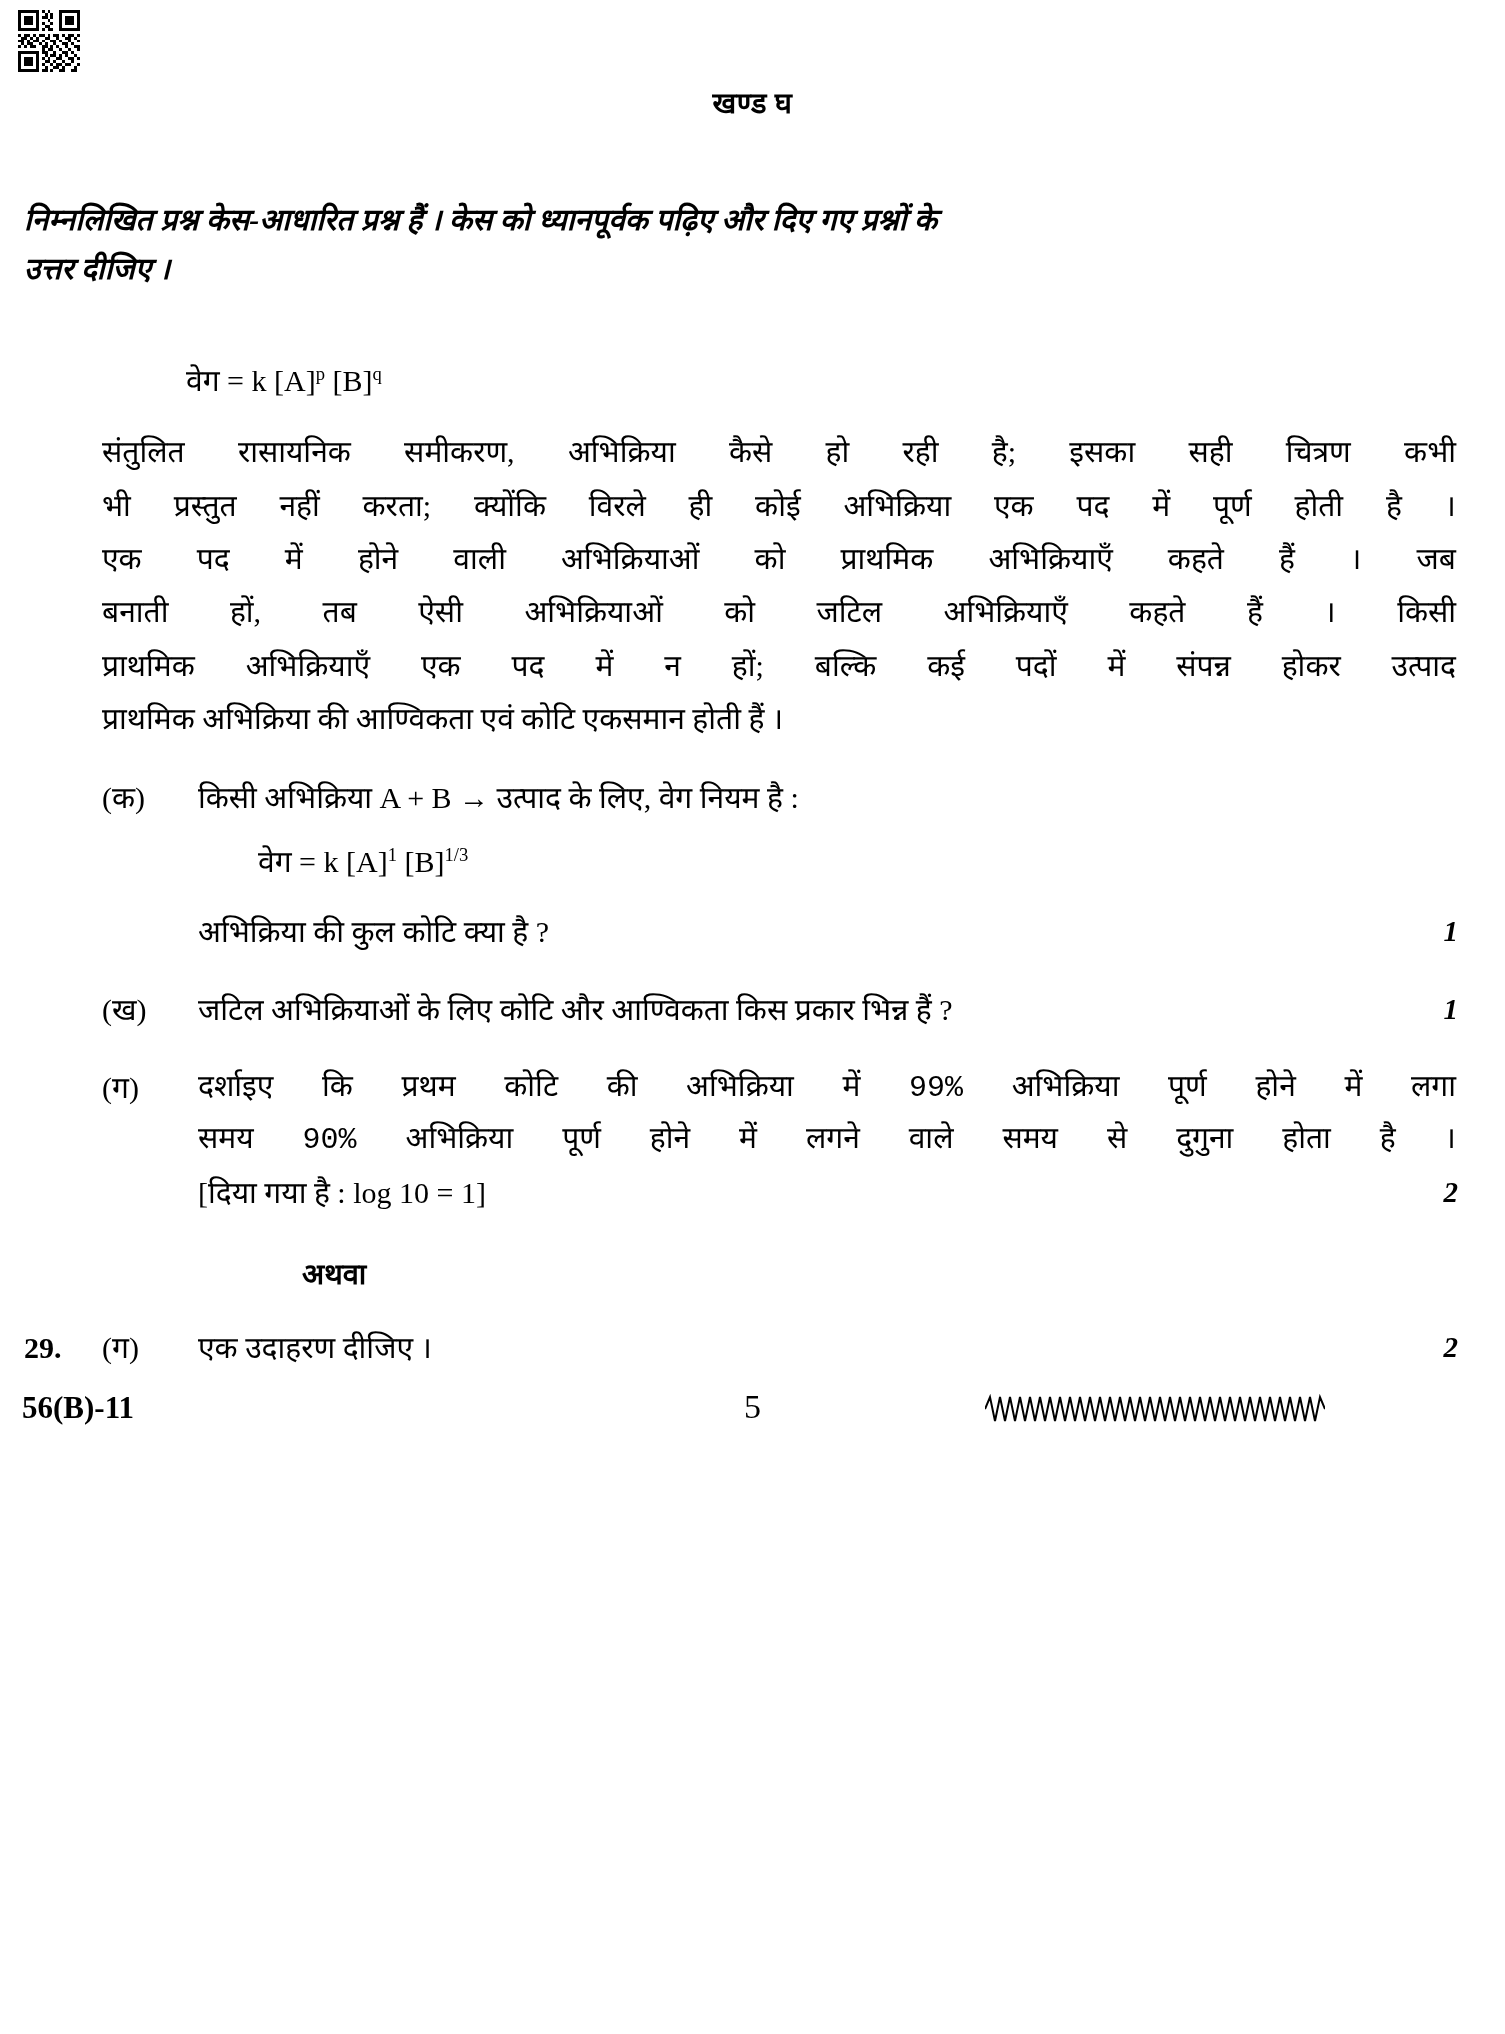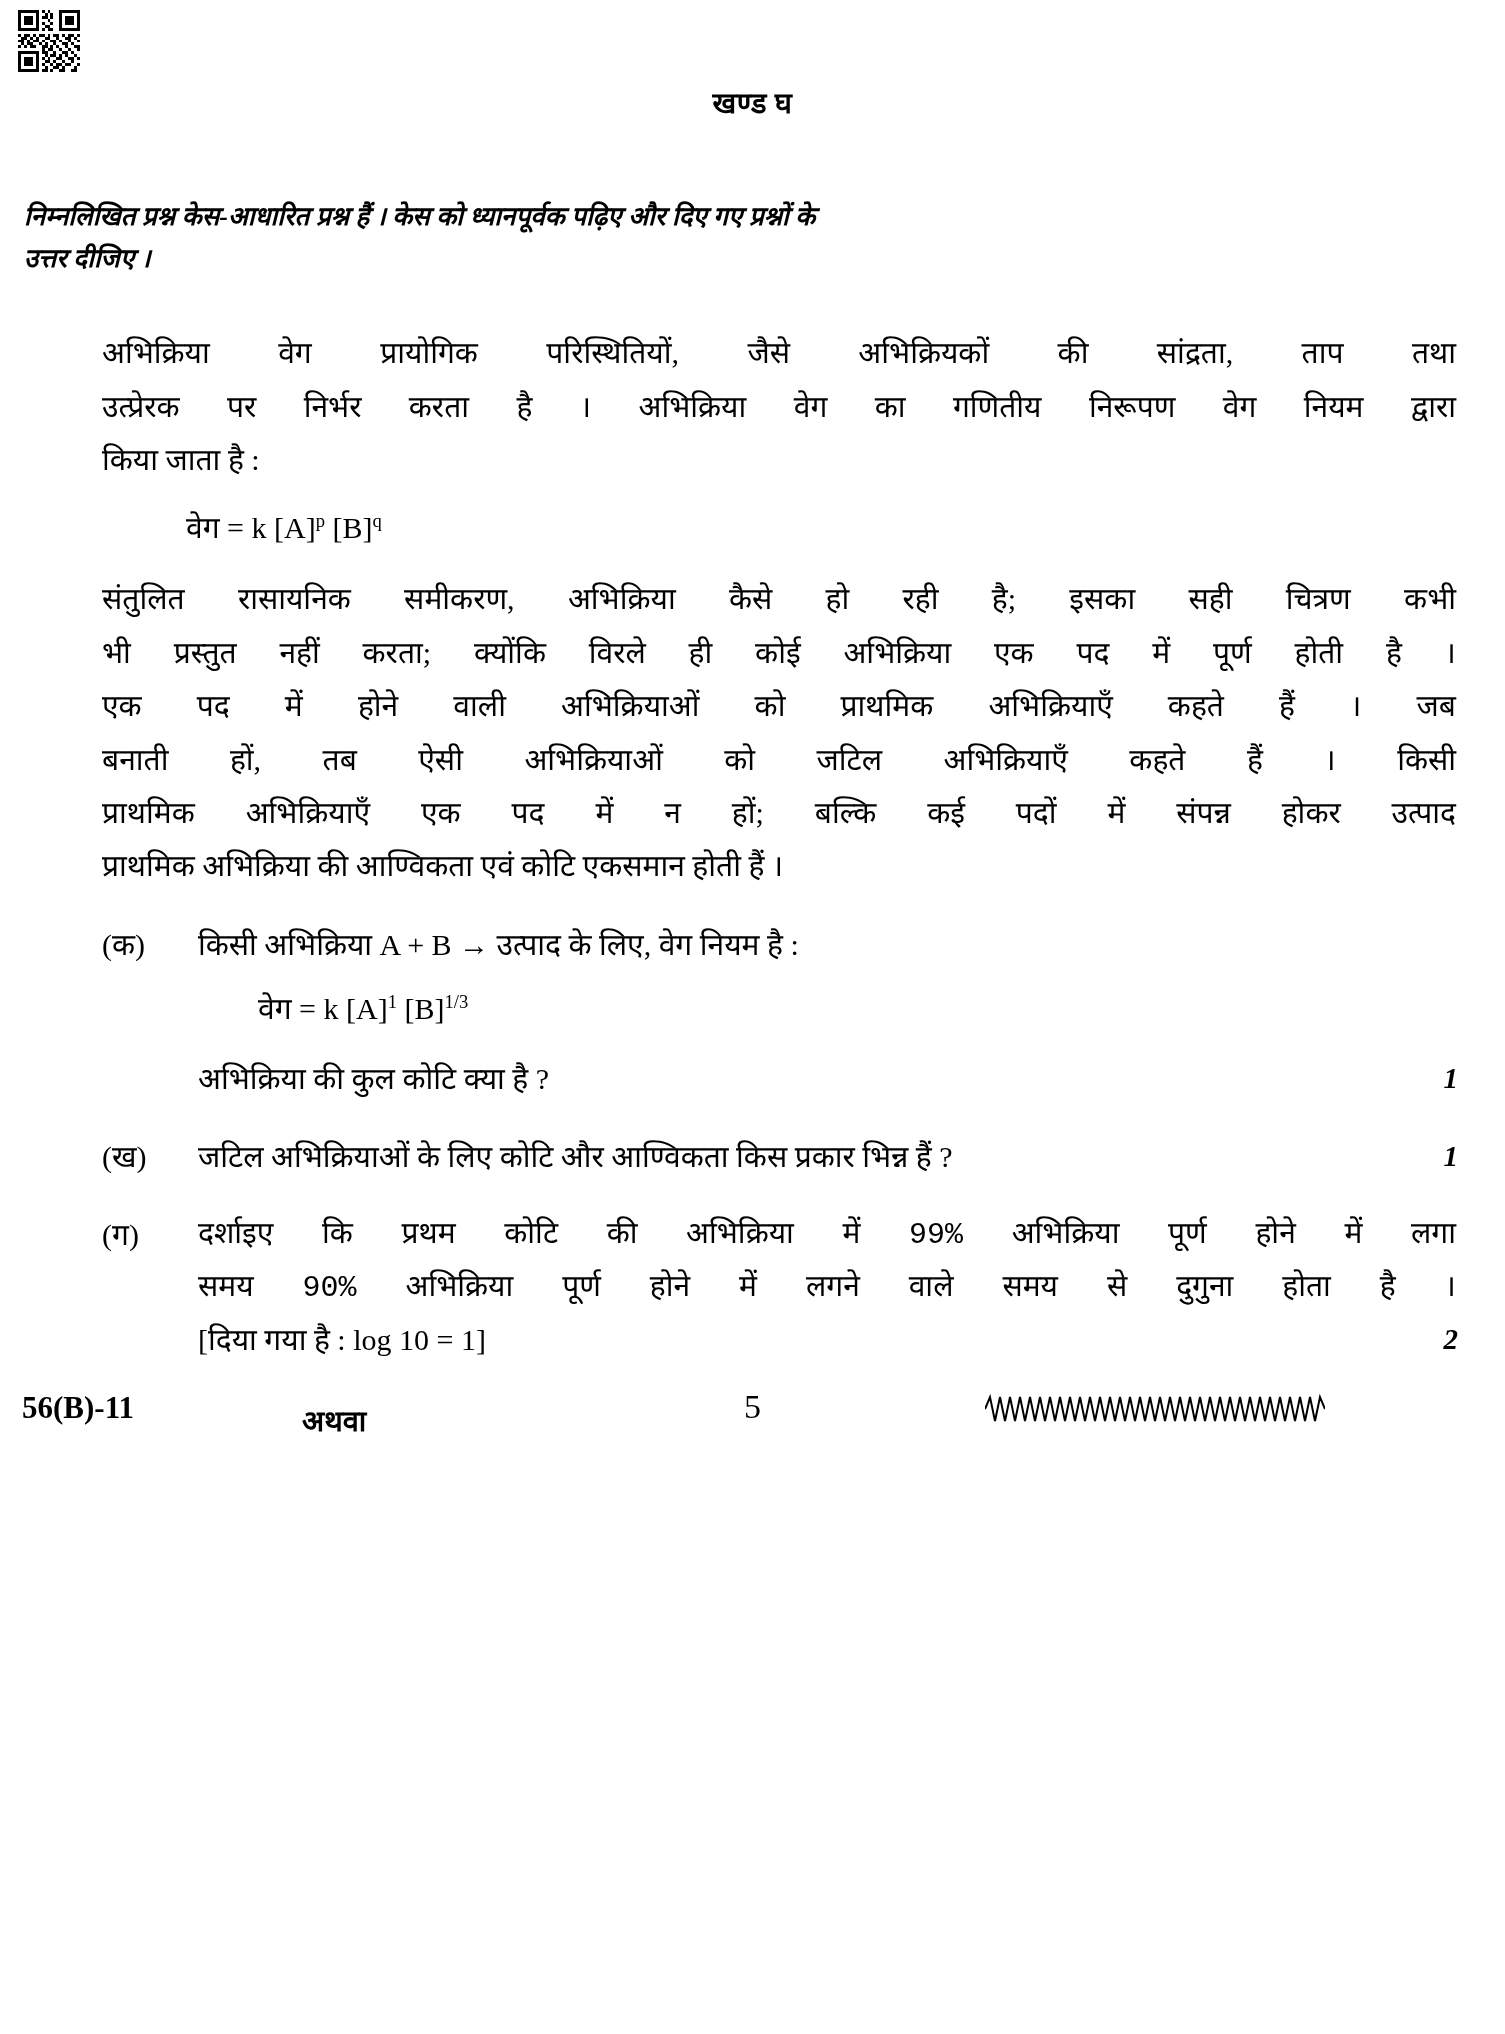--- a/index.html
+++ b/index.html
@@ -46,21 +46,21 @@
   .content {
     position: absolute;
     left: 24px;
     top: 196px;
     width: 1432px;
   }
 
   .intro {
     font-style: italic;
     font-weight: bold;
-    font-size: 26px;
+    font-size: 30px;
     line-height: 1.62;
     text-align: justify;
     text-justify: inter-word;
     margin-bottom: 46px;
     padding-right: 6px;
     font-family: Liberation Serif, serif;
   }
   .intro .last-line {
     display: block;
     text-align: left;
@@ -319,25 +319,20 @@
 
     <div class="intro">
       <span>निम्नलिखित प्रश्न केस-आधारित प्रश्न हैं । केस को ध्यानपूर्वक पढ़िए और दिए गए प्रश्नों के</span>
       <span class="last-line">उत्तर दीजिए ।</span>
     </div>
 
     <div class="qrow">
       <div class="qnum">29.</div>
       <div class="qbody">
 
-        <div class="para para-justified">
-          <span class="jl">अभिक्रिया वेग प्रायोगिक परिस्थितियों, जैसे अभिक्रियकों की सांद्रता, ताप तथा</span>
-          <span class="jl">उत्प्रेरक पर निर्भर करता है । अभिक्रिया वेग का गणितीय निरूपण वेग नियम द्वारा</span>
-          <span class="jl final">किया जाता है :</span>
-        </div>
 
         <div class="formula">
           <span>वेग</span>
           <span class="rm">=</span>
           <span class="rm">k</span>
           <span class="rm">[A]</span><sup class="rm">p</sup>
           <span class="rm">[B]</span><sup class="rm">q</sup>
         </div>
 
         <div class="para para-justified">

